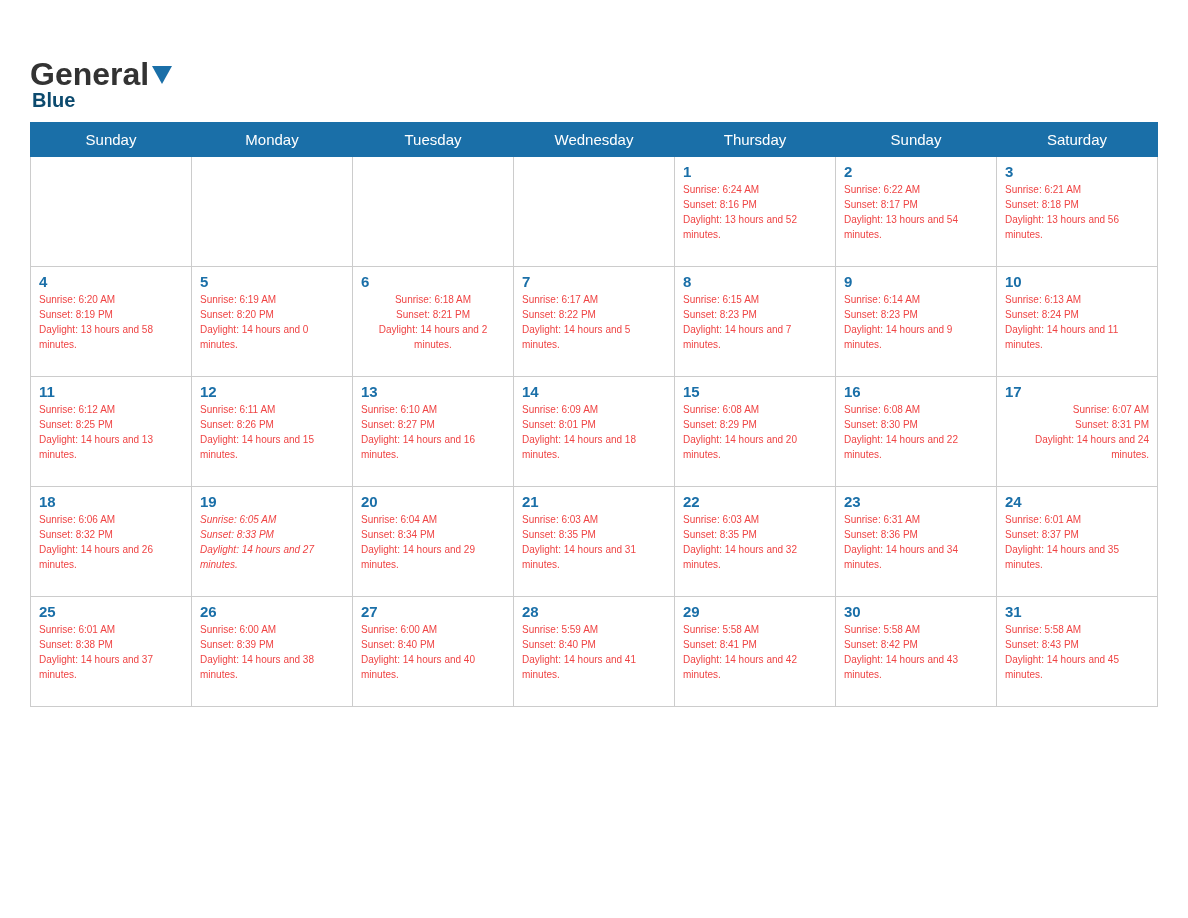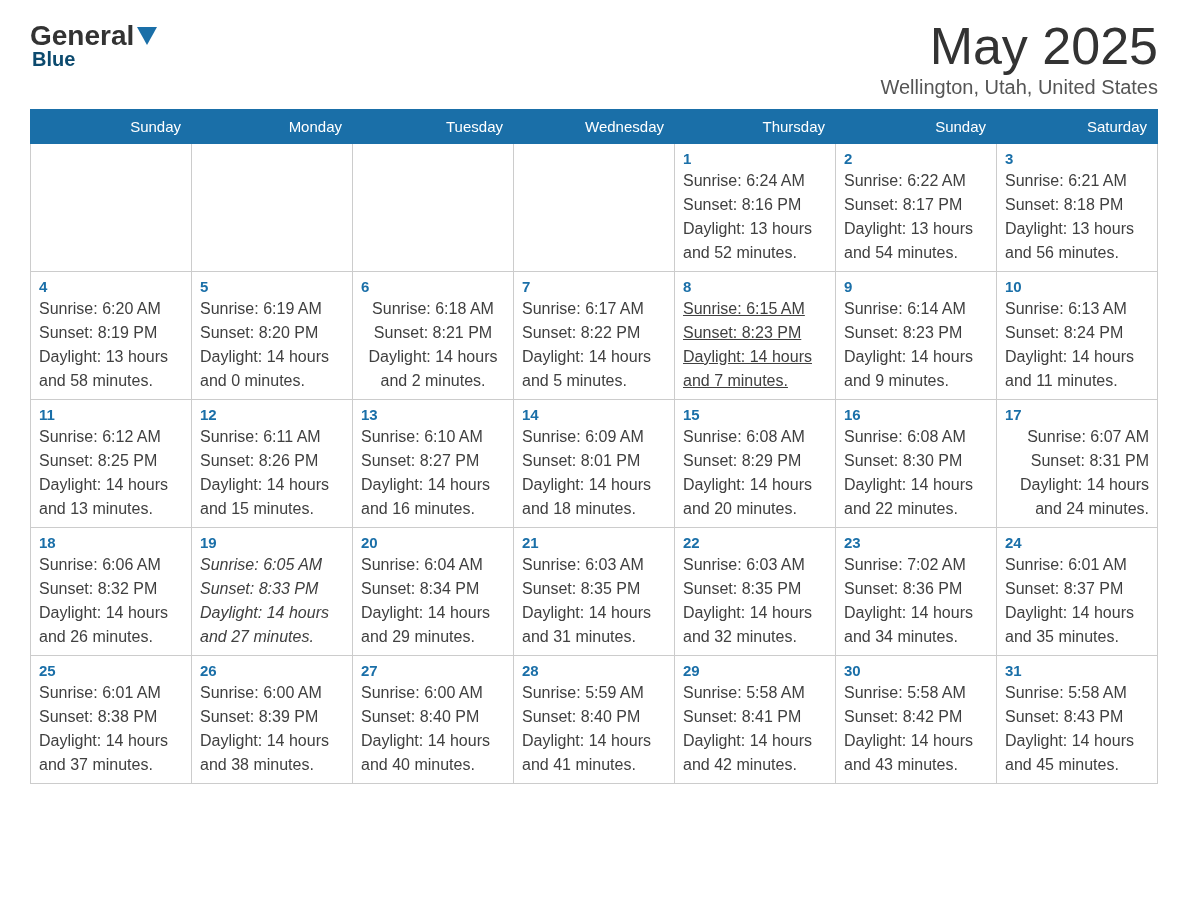--- a/index.html
+++ b/index.html
@@ -18,23 +18,24 @@
       margin-bottom: 10px;
     }
     .logo {
       display: flex;
       flex-direction: column;
       align-items: flex-start;
     }
     .logo-text {
       display: flex;
       align-items: center;
-      font-size: 28px;
+      font-size: 32px;
       font-weight: bold;
       color: #333;
+      margin-top: 36px;
     }
     .logo-general { color: #333; }
     .logo-triangle {
       width: 0; height: 0;
       border-left: 10px solid transparent;
       border-right: 10px solid transparent;
       border-top: 18px solid #1a6fa8;
       margin: 0 3px;
       display: inline-block;
     }
@@ -61,21 +62,21 @@
     }
     table {
       width: 100%;
       border-collapse: collapse;
       margin-top: 10px;
     }
     th {
       background-color: #1a6fa8;
       color: #fff;
       padding: 8px 10px;
-      text-align: right;
+      text-align: center;
       font-size: 15px;
       font-weight: normal;
       border: 1px solid #1a6fa8;
     }
     td {
       border: 1px solid #ccc;
       vertical-align: top;
       padding: 6px 8px;
       width: 14.28%;
       min-height: 110px;
@@ -83,45 +84,41 @@
       color: #333;
     }
     .day-num {
       font-size: 15px;
       color: #1a6fa8;
       font-weight: bold;
       display: block;
       margin-bottom: 2px;
     }
     .day-info {
-      font-size: 16px;
-      color: #404040;
+      font-size: 10px;
+      color: #ef4444;
       line-height: 1.5;
     }
     td.empty {
       background: #fff;
     }
     tr td {
       height: 110px;
     }
   </style>
 </head>
 <body>
 
 <div class="header">
   <div class="logo">
     <div class="logo-text">
       <span class="logo-general">General</span>
       <span class="logo-triangle"></span>
     </div>
     <div class="logo-line2">Blue</div>
-  </div>
-  <div class="title-area">
-    <div class="month-title">May 2025</div>
-    <div class="location">Wellington, Utah, United States</div>
   </div>
 </div>
 
 <table>
   <thead>
     <tr>
     <th>Sunday</th>
         <th>Monday</th>
         <th>Tuesday</th>
         <th>Wednesday</th>
@@ -175,21 +172,21 @@
 Daylight: 14 hours and 2 minutes.</div>
         </td>
         <td>
           <span class="day-num">7</span>
           <div class="day-info" style="white-space: pre-line;">Sunrise: 6:17 AM
 Sunset: 8:22 PM
 Daylight: 14 hours and 5 minutes.</div>
         </td>
         <td>
           <span class="day-num">8</span>
-          <div class="day-info" style="white-space: pre-line; text-decoration: underline;">Sunrise: 6:15 AM
+          <div class="day-info" style="white-space: pre-line;">Sunrise: 6:15 AM
 Sunset: 8:23 PM
 Daylight: 14 hours and 7 minutes.</div>
         </td>
         <td>
           <span class="day-num">9</span>
           <div class="day-info" style="white-space: pre-line;">Sunrise: 6:14 AM
 Sunset: 8:23 PM
 Daylight: 14 hours and 9 minutes.</div>
         </td>
         <td>
@@ -269,21 +266,21 @@
 Daylight: 14 hours and 31 minutes.</div>
         </td>
         <td>
           <span class="day-num">22</span>
           <div class="day-info" style="white-space: pre-line;">Sunrise: 6:03 AM
 Sunset: 8:35 PM
 Daylight: 14 hours and 32 minutes.</div>
         </td>
         <td>
           <span class="day-num">23</span>
-          <div class="day-info" style="white-space: pre-line;">Sunrise: 7:02 AM
+          <div class="day-info" style="white-space: pre-line;">Sunrise: 6:31 AM
 Sunset: 8:36 PM
 Daylight: 14 hours and 34 minutes.</div>
         </td>
         <td>
           <span class="day-num">24</span>
           <div class="day-info" style="white-space: pre-line;">Sunrise: 6:01 AM
 Sunset: 8:37 PM
 Daylight: 14 hours and 35 minutes.</div>
         </td>
       </tr>

